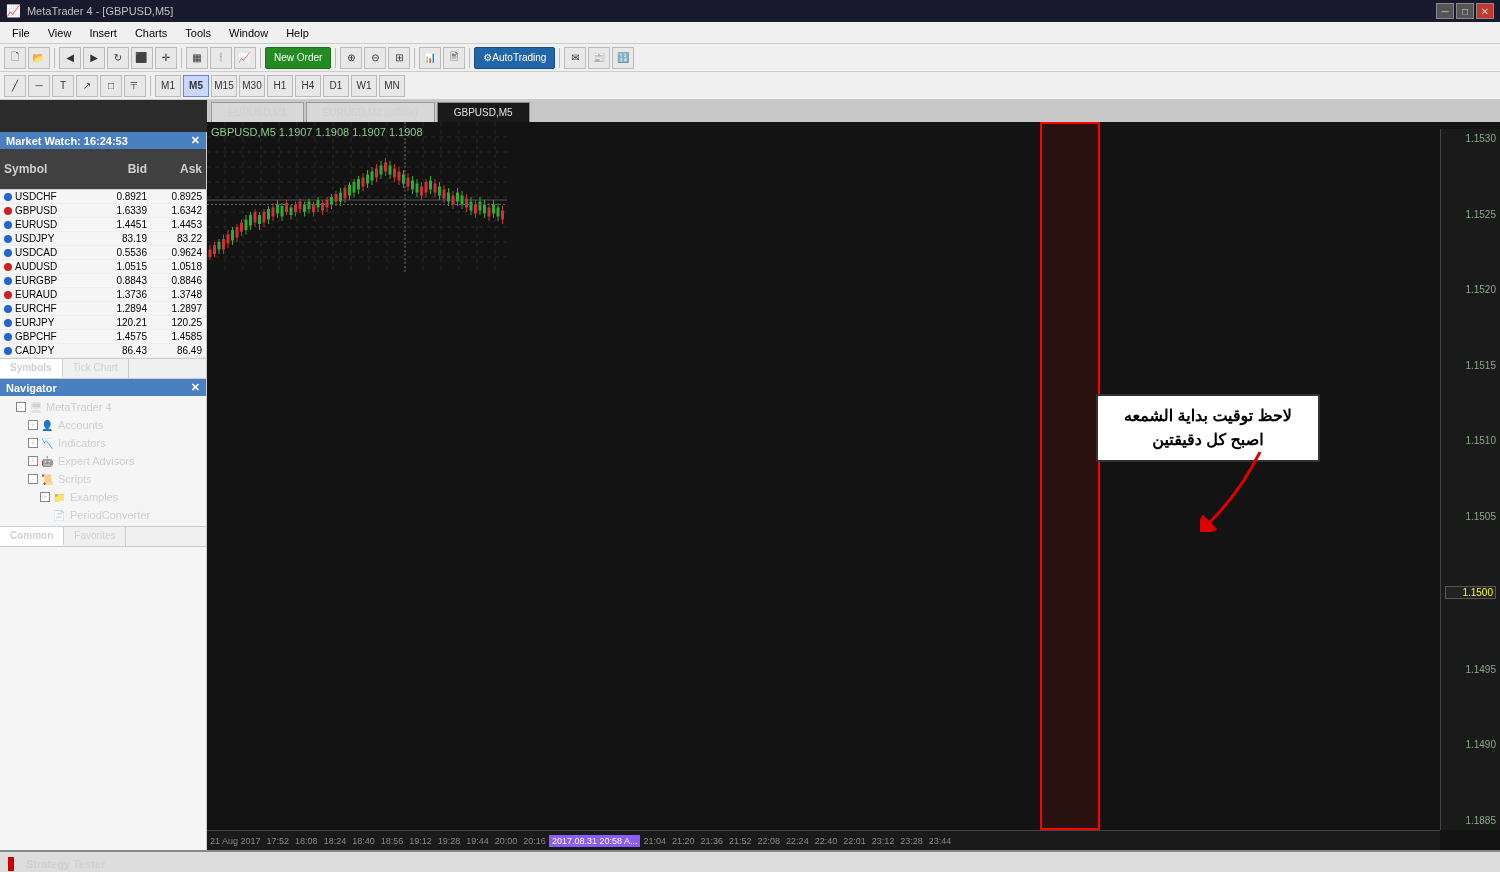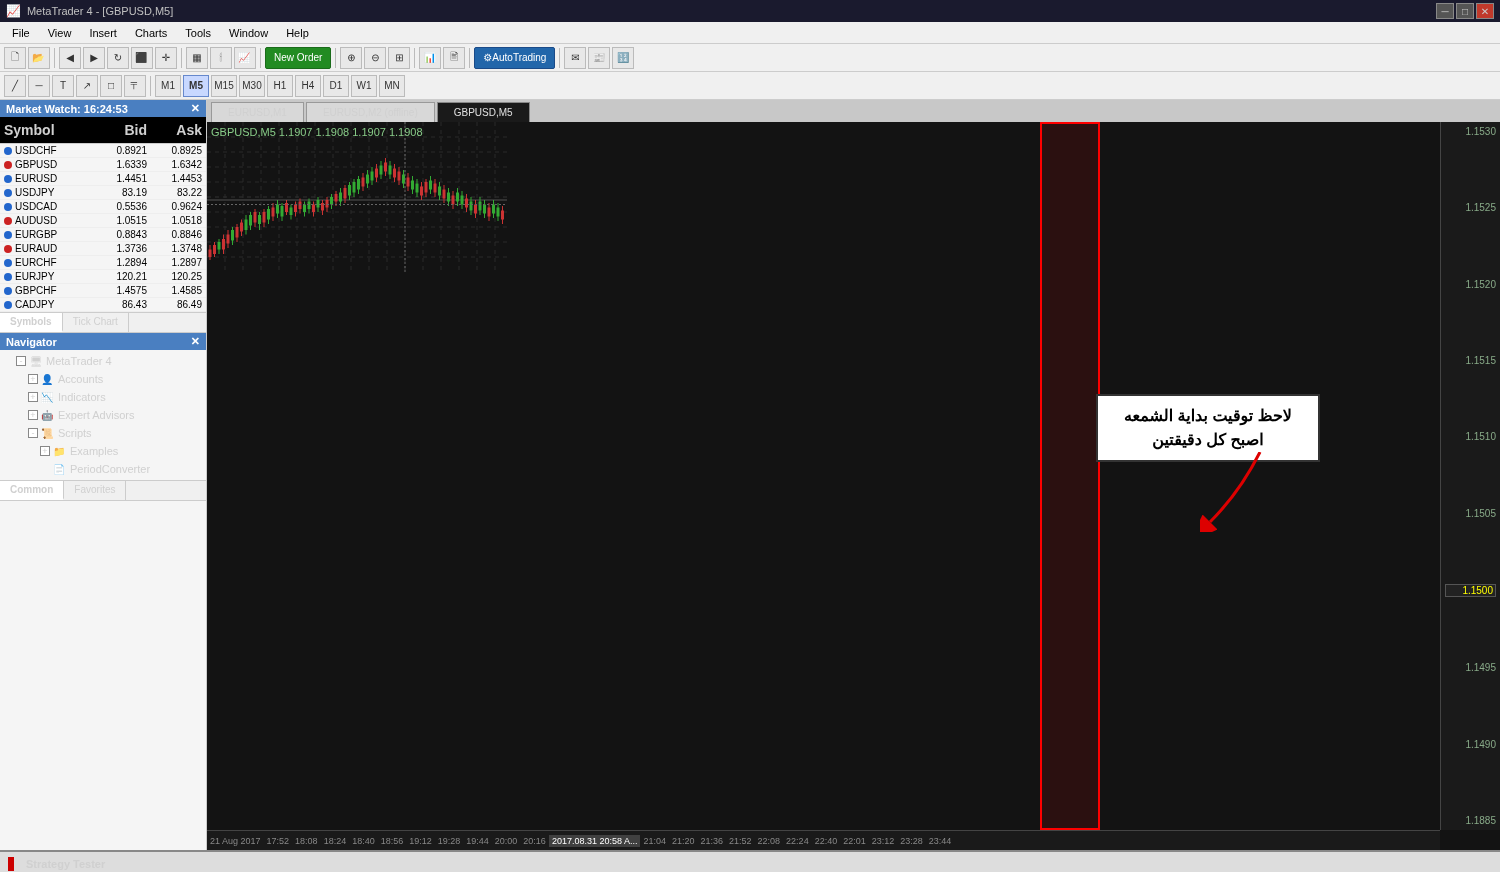--- a/index.html
+++ b/index.html
@@ -23,26 +23,26 @@
     .tb-separator { width: 1px; height: 20px; background: #bbb; margin: 0 2px; }
     .tb-btn-green { background: #228b22; color: white; font-size: 10px; padding: 2px 8px; border: 1px solid #1a6b1a; border-radius: 2px; }
     .tb-btn-blue { background: #2266aa; color: white; font-size: 10px; padding: 2px 8px; border: 1px solid #1a4a88; border-radius: 2px; }
     .period-btn { min-width: 26px; height: 22px; background: #e8e8e8; border: 1px solid #bbb; display: flex; align-items: center; justify-content: center; font-size: 10px; cursor: pointer; color: #333; }
     .period-btn.active { background: #c8d8ff; border-color: #6688cc; font-weight: bold; }
 
     
     #main-layout { display: flex; height: calc(872px - 22px - 22px - 28px - 28px - 22px); }
 
     
-    #left-panel { width: 207px; display: flex; flex-direction: column; background: #f5f5f5; border-right: 1px solid #ccc; }
+    #left-panel { width: 207px; display: flex; flex-direction: column; background: #f5f5f5; border-right: 1px solid #ccc; margin-top: 32px; }
 
     
     #market-watch { flex: 0 0 auto; }
     #mw-header { background: #4a7fc1; color: white; padding: 2px 6px; font-size: 11px; font-weight: bold; display: flex; justify-content: space-between; align-items: center; }
-    #mw-title-row { background: #000000; display: flex; padding: 5px 4px; font-size: 14px; font-weight: bold; border-bottom: 1px solid #ccc; }
+    #mw-title-row { background: #404040; display: flex; padding: 13px 4px; font-size: 12px; font-weight: bold; border-bottom: 1px solid #ccc; }
     .mw-col-sym { flex: 1; }
     .mw-col-bid { width: 55px; text-align: right; }
     .mw-col-ask { width: 55px; text-align: right; }
     .mw-row { display: flex; padding: 1px 4px; font-size: 10px; border-bottom: 1px solid #eee; align-items: center; }
     .mw-dot { width: 8px; height: 8px; border-radius: 50%; margin-right: 3px; flex-shrink: 0; }
     .dot-blue { background: #2266cc; }
     .dot-red { background: #cc2222; }
     .mw-sym { flex: 1; color: #000; }
     .mw-bid { width: 55px; text-align: right; color: #000; }
     .mw-ask { width: 55px; text-align: right; color: #000; }
@@ -66,21 +66,21 @@
 
     
     #chart-area { flex: 1; display: flex; flex-direction: column; background: #000; }
     #chart-tabs { background: #c8c8c8; height: 22px; display: flex; align-items: flex-end; padding-left: 4px; }
     .chart-tab { height: 20px; padding: 0 16px; font-size: 10px; display: flex; align-items: center; cursor: pointer; border: 1px solid #999; border-bottom: none; background: #d8d8d8; margin-right: 2px; }
     .chart-tab.active { background: #1a1a1a; color: #e0e0e0; border-color: #888; }
     #chart-canvas { flex: 1; position: relative; background: #131313; overflow: hidden; }
 
     
     #chart-info { position: absolute; top: 4px; left: 4px; color: #88cc88; font-size: 11px; z-index: 5; }
-    #price-axis { position: absolute; right: 0; top: 0; bottom: 20px; width: 60px; background: #1a1a1a; border-left: 1px solid #444; display: flex; flex-direction: column; justify-content: space-between; padding: 4px 4px; }
+    #price-axis { position: absolute; right: 0; top: 7px; bottom: 20px; width: 60px; background: #1a1a1a; border-left: 1px solid #444; display: flex; flex-direction: column; justify-content: space-between; padding: 4px 4px; }
     .price-label { font-size: 10px; color: #88aa88; text-align: right; }
     #time-axis { position: absolute; bottom: 0; left: 0; right: 60px; height: 20px; background: #1a1a1a; border-top: 1px solid #444; display: flex; align-items: center; overflow: hidden; }
     .time-label { font-size: 9px; color: #888; white-space: nowrap; padding: 0 3px; flex-shrink: 0; }
 
     
     #candle-svg { position: absolute; top: 0; left: 0; right: 60px; bottom: 20px; }
 
     
     #annotation-box { position: absolute; background: white; border: 2px solid #333; padding: 8px 12px; font-size: 15px; color: #000; text-align: center; line-height: 1.5; z-index: 10; direction: rtl; }
 
@@ -532,21 +532,21 @@
         <span class="time-label">17:52</span>
         <span class="time-label">18:08</span>
         <span class="time-label">18:24</span>
         <span class="time-label">18:40</span>
         <span class="time-label">18:56</span>
         <span class="time-label">19:12</span>
         <span class="time-label">19:28</span>
         <span class="time-label">19:44</span>
         <span class="time-label">20:00</span>
         <span class="time-label">20:16</span>
-        <span class="time-label" style="background:#404040; color:#fff; padding:1px 3px;">2017.08.31 20:58 A...</span>
+        <span class="time-label" style="background:#8b5cf6; color:#fff; padding:1px 3px;">2017.08.31 20:58 A...</span>
         <span class="time-label">21:04</span>
         <span class="time-label">21:20</span>
         <span class="time-label">21:36</span>
         <span class="time-label">21:52</span>
         <span class="time-label">22:08</span>
         <span class="time-label">22:24</span>
         <span class="time-label">22:40</span>
         <span class="time-label">22:01</span>
         <span class="time-label">23:12</span>
         <span class="time-label">23:28</span>

